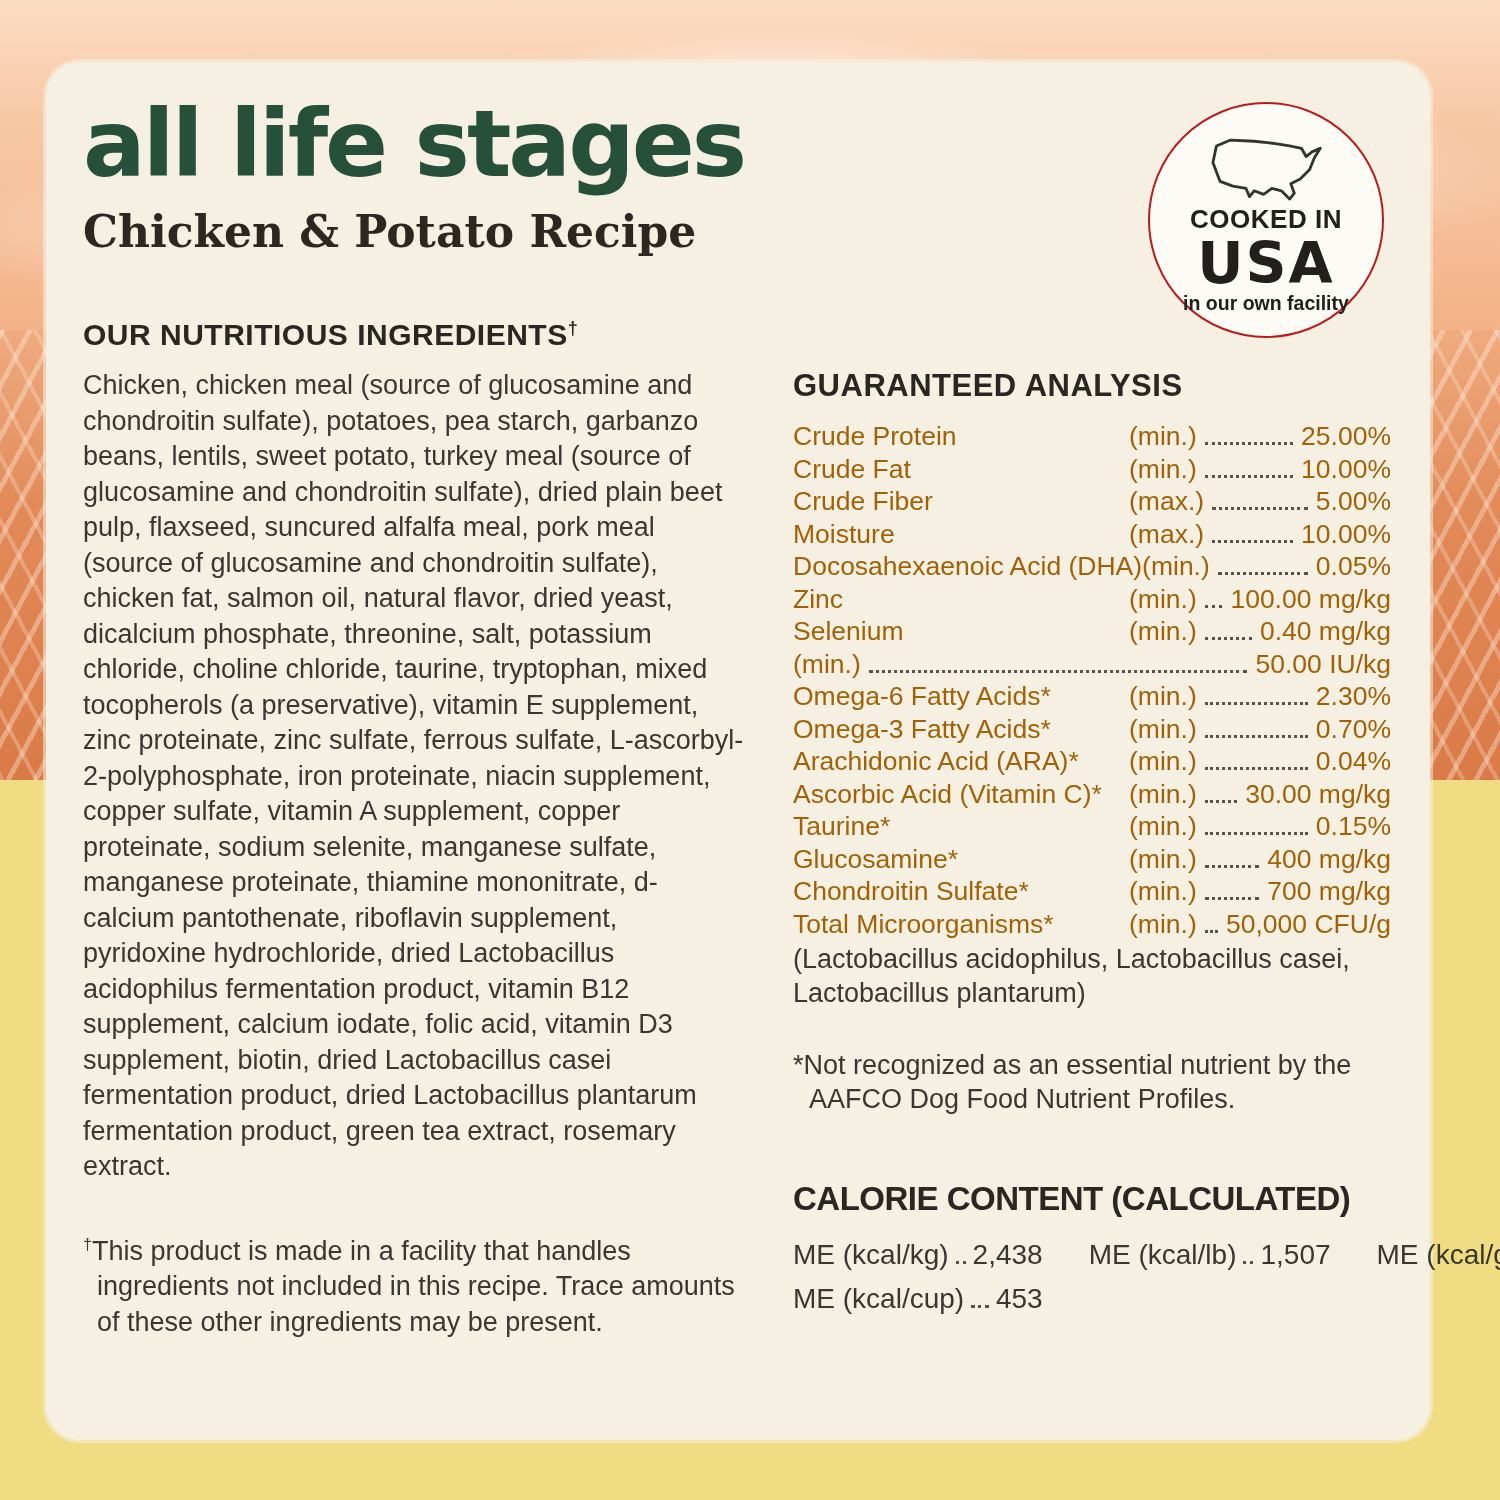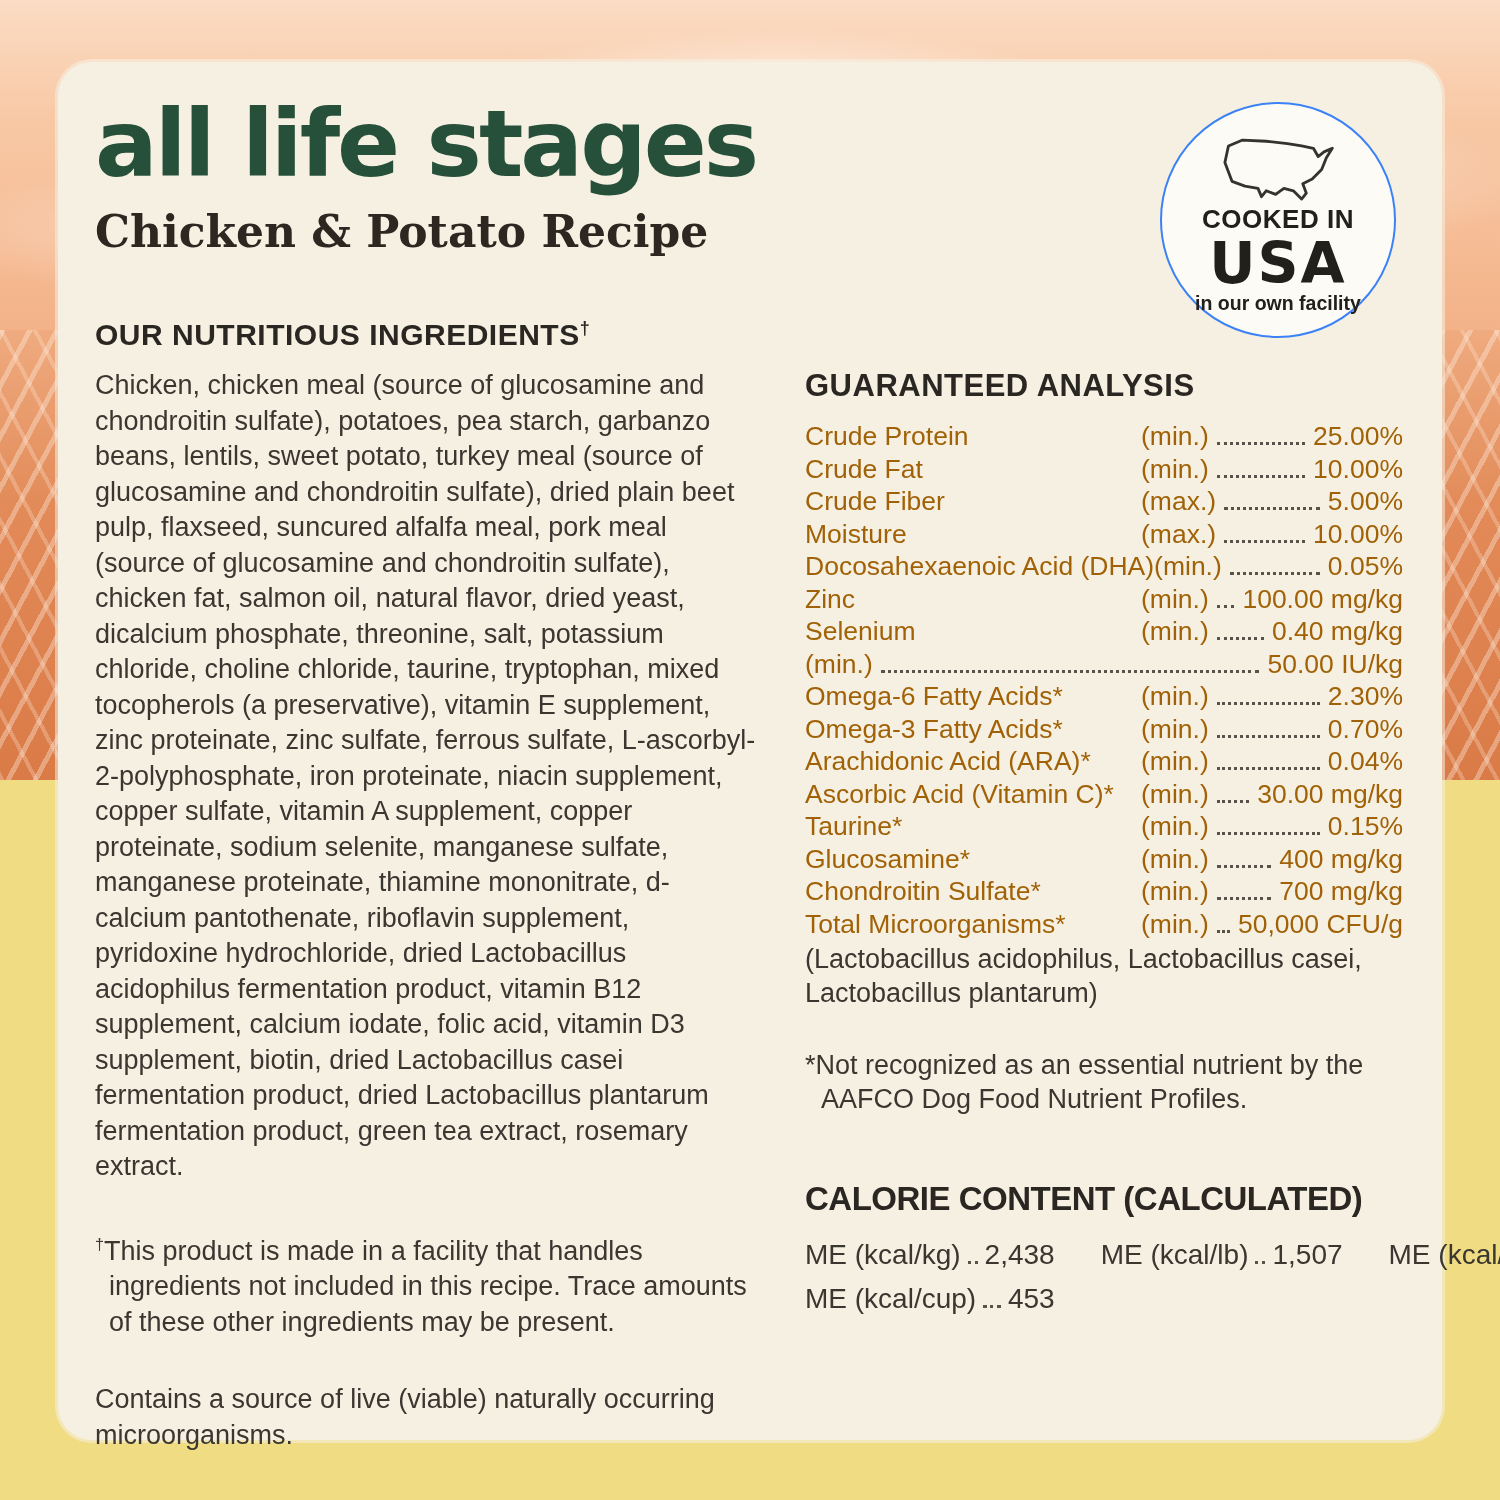--- a/index.html
+++ b/index.html
@@ -14,21 +14,21 @@
       radial-gradient(ellipse 380px 90px at 12% 70%, rgba(255,240,228,.4), rgba(255,240,228,0) 70%),
       linear-gradient(180deg,#fbdcc4 0%,#f8c9a6 35%,#f3b288 100%);}
   .bg-wheat{position:absolute;left:0;top:330px;width:100%;height:450px;
     background:
       repeating-linear-gradient(118deg, rgba(255,243,232,.35) 0 5px, rgba(255,243,232,0) 5px 24px),
       repeating-linear-gradient(62deg, rgba(255,236,220,.28) 0 4px, rgba(255,236,220,0) 4px 30px),
       linear-gradient(180deg,#efab7f 0%,#e28a58 40%,#da7b47 100%);}
   .bg-yellow{position:absolute;left:0;top:780px;width:100%;height:720px;background:#f0dc82;}
 
   
-  .card{position:absolute;left:58px;top:62px;width:1384px;height:1378px;
+  .card{position:absolute;left:46px;top:62px;width:1384px;height:1378px;
     background:#f6f0e3;border-radius:34px;box-shadow:0 0 0 3px rgba(246,240,227,.55);}
 
   .col-left{position:absolute;left:37px;top:34px;width:664px;}
   .col-right{position:absolute;left:747px;top:306px;width:598px;}
 
   .page-title{font-family:"DejaVu Sans", sans-serif;font-weight:bold;font-size:93px;line-height:1.05;
     letter-spacing:-3px;color:#27503b;margin:0 0 14px 0;}
   .page-subtitle{font-family:"DejaVu Serif", serif;font-weight:bold;font-size:44px;line-height:1.1;
     color:#2e2721;margin:0 0 62px 0;}
 
@@ -55,21 +55,21 @@
   .cal-heading{font-family:"Liberation Sans", sans-serif;font-weight:bold;font-size:33px;
     color:#2a2722;margin:64px 0 0 0;letter-spacing:-.5px;}
   .cal-grid{display:grid;grid-template-columns:1fr 1fr 1fr;column-gap:46px;row-gap:10px;margin-top:20px;}
   .cal-entry{display:flex;align-items:baseline;font-size:28px;line-height:34px;color:#3a3630;}
   .cal-label{flex:0 0 auto;white-space:nowrap;}
   .cal-dots{flex:1 1 8px;min-width:10px;border-bottom:3px dotted #57524a;margin:0 7px 7px 7px;}
   .cal-value{flex:0 0 auto;white-space:nowrap;}
 
   
   .badge{position:absolute;left:1102px;top:40px;width:232px;height:232px;border-radius:50%;
-    background:#fdfbf6;border:2px solid #3b82f6;display:flex;flex-direction:column;
+    background:#fdfbf6;border:2px solid #b91c1c;display:flex;flex-direction:column;
     align-items:center;justify-content:flex-start;text-align:center;}
   .badge svg{margin-top:26px;}
   .badge-line1{font-weight:bold;font-size:26px;letter-spacing:.5px;color:#21201d;margin-top:2px;}
   .badge-line2{font-family:"DejaVu Sans", sans-serif;font-weight:bold;font-size:57px;line-height:1;
     letter-spacing:2px;color:#21201d;margin-top:0px;}
   .badge-line3{font-weight:bold;font-size:19.5px;color:#21201d;}
 </style>
 </head>
 <body>
 
@@ -83,21 +83,20 @@
     <div class="col-left">
       <h1 class="page-title">all life stages</h1>
       <h2 class="page-subtitle">Chicken &amp; Potato Recipe</h2>
 
       <h3 class="section-heading"><span>OUR NUTRITIOUS INGREDIENTS</span><span class="sup">†</span></h3>
 
       <p class="body-text">Chicken, chicken meal (source of glucosamine and chondroitin sulfate), potatoes, pea starch, garbanzo beans, lentils, sweet potato, turkey meal (source of glucosamine and chondroitin sulfate), dried plain beet pulp, flaxseed, suncured alfalfa meal, pork meal (source of glucosamine and chondroitin sulfate), chicken fat, salmon oil, natural flavor, dried yeast, dicalcium phosphate, threonine, salt, potassium chloride, choline chloride, taurine, tryptophan, mixed tocopherols (a preservative), vitamin E supplement, zinc proteinate, zinc sulfate, ferrous sulfate, L-ascorbyl-2-polyphosphate, iron proteinate, niacin supplement, copper sulfate, vitamin A supplement, copper proteinate, sodium selenite, manganese sulfate, manganese proteinate, thiamine mononitrate, d-calcium pantothenate, riboflavin supplement, pyridoxine hydrochloride, dried Lactobacillus acidophilus fermentation product, vitamin B12 supplement, calcium iodate, folic acid, vitamin D3 supplement, biotin, dried Lactobacillus casei fermentation product, dried Lactobacillus plantarum fermentation product, green tea extract, rosemary extract.</p>
 
       <p class="note hang"><span class="sup">†</span><span>This product is made in a facility that handles ingredients not included in this recipe. Trace amounts of these other ingredients may be present.</span></p>
 
-      <p class="note">Contains a source of live (viable) naturally occurring microorganisms.</p>
     </div>
 
     <div class="col-right">
       <h3 class="ga-heading">GUARANTEED ANALYSIS</h3>
 
       <div>
 
           <div class="ga-row">
             <span class="ga-label">Crude Protein</span>
             <span class="ga-qual">(min.)</span>

